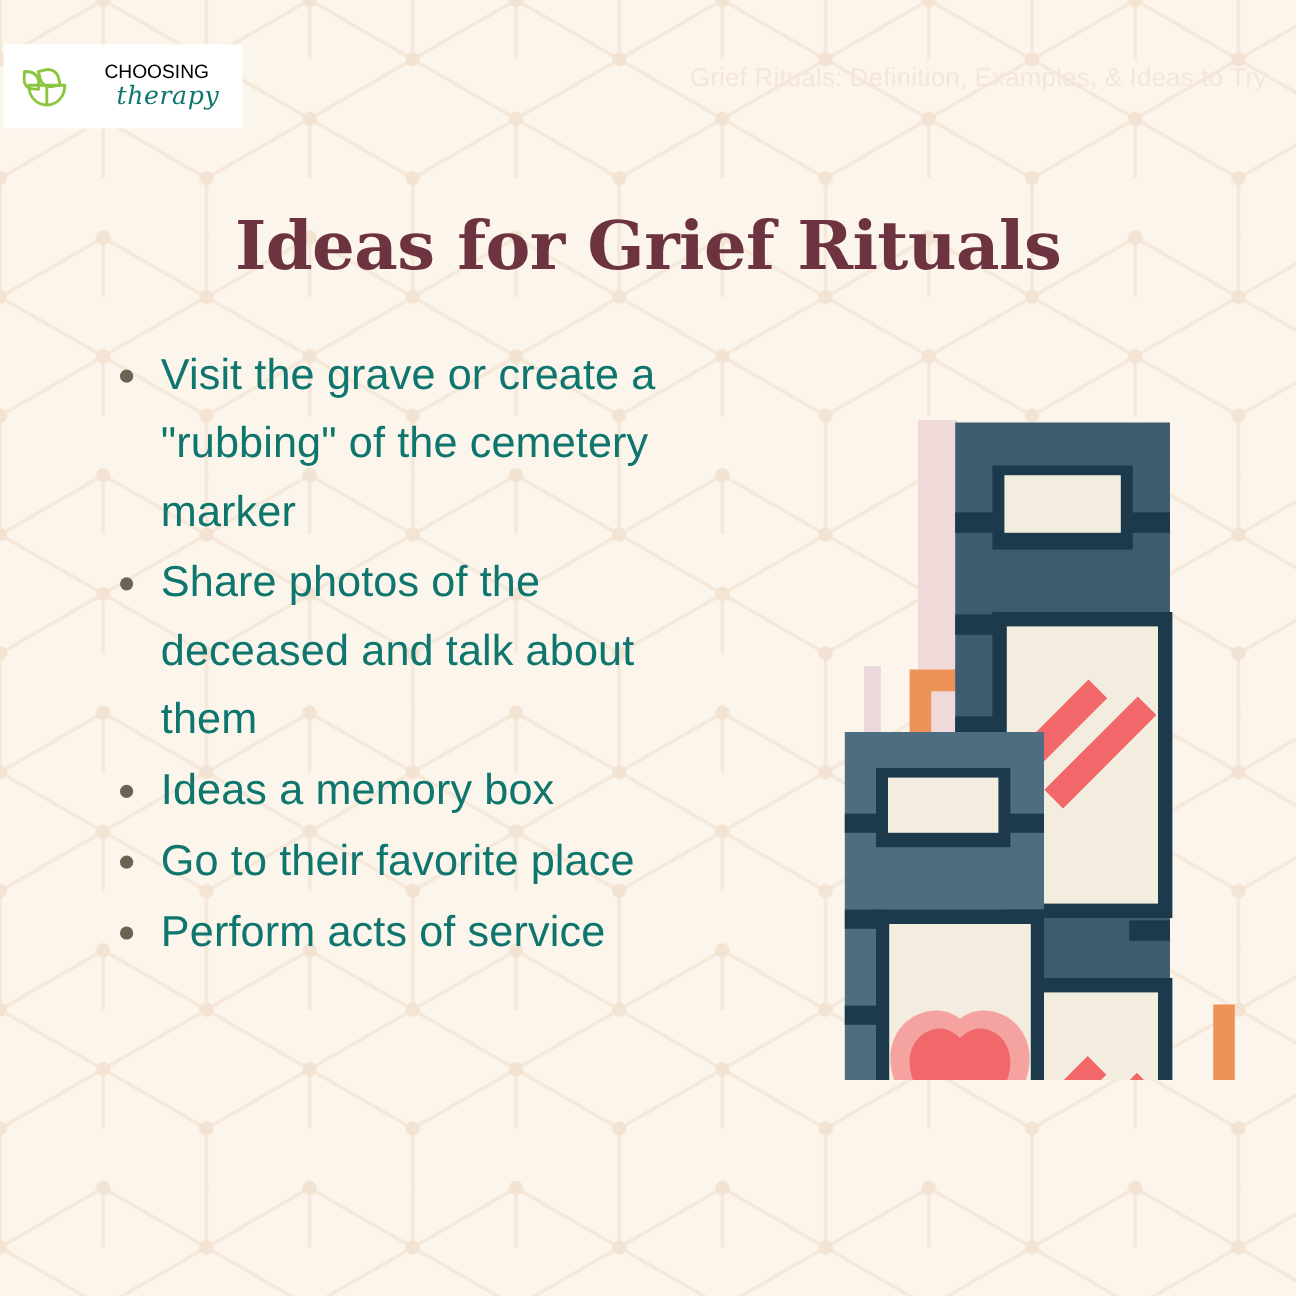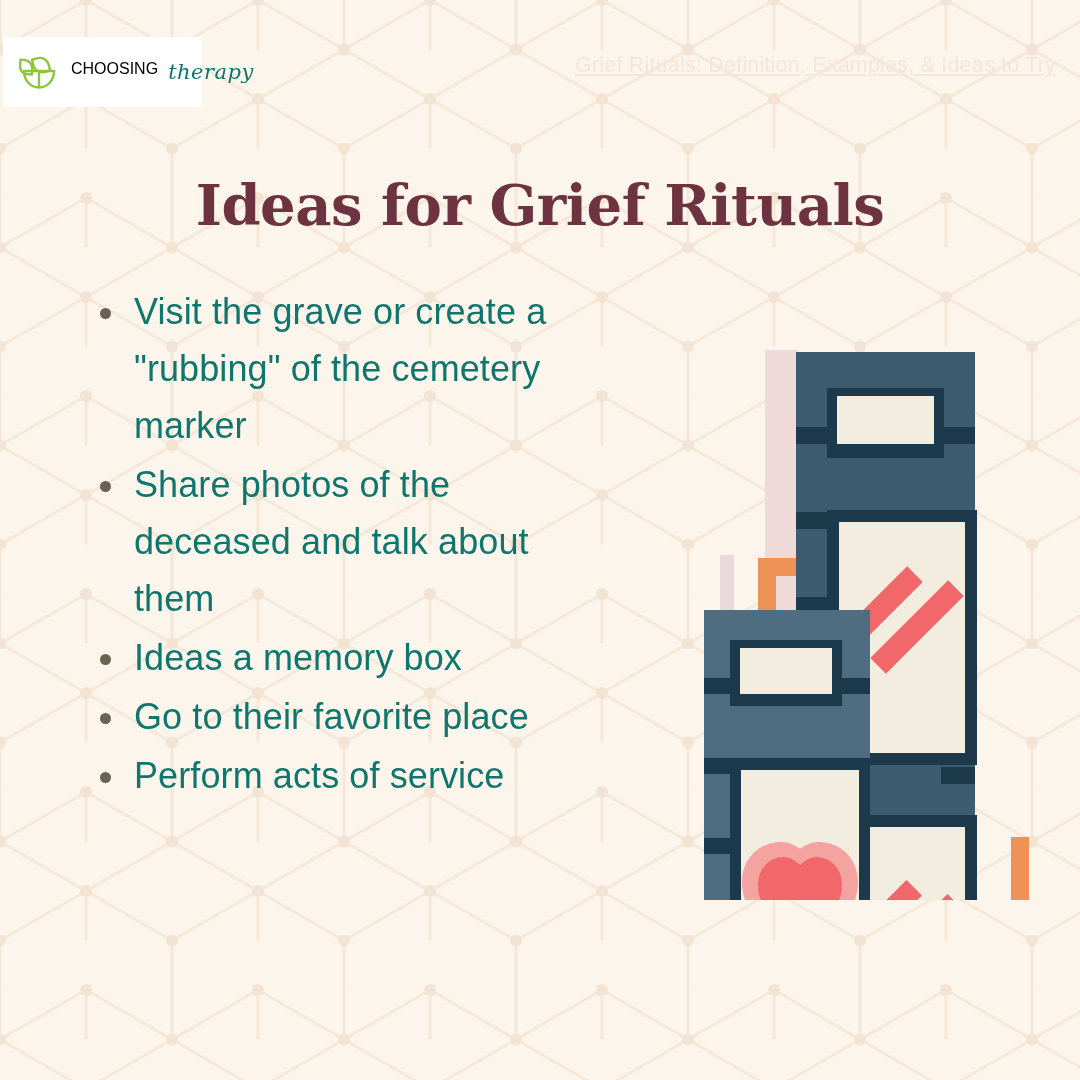--- a/index.html
+++ b/index.html
@@ -26,42 +26,41 @@
   #logo-box {
     position:absolute;
     left:3px; top:37px;
     width:199px; height:70px;
     background:#FFFFFF;
     z-index:5;
     display:flex; align-items:center;
   }
   #logo-mark { margin-left:14px; flex:0 0 auto; }
   #logo-words {
-    margin-left:8px;
-    display:flex; flex-direction:row;
+    margin-left:24px;
+    display:flex; flex-direction:column;
     line-height:1;
   }
   #logo-therapy {
     font-family:"DejaVu Serif", serif;
     font-style:italic;
     font-size:21px; color:#0f766e;
     margin-top:1px; margin-left:10px;
     letter-spacing:0.5px;
   }
 
   
   #header-subtitle {
     position:absolute;
     right:24px; top:53px;
     font-size:21.5px;
     color:#F4E6D8;
     letter-spacing:0.2px;
     z-index:5;
     white-space:nowrap;
-    text-decoration:underline;
   }
 
   
   #page-title {
     position:absolute;
     left:0; right:0; top:160px;
     text-align:center;
     font-family:"DejaVu Serif", serif;
     font-weight:700;
     font-size:56px;

